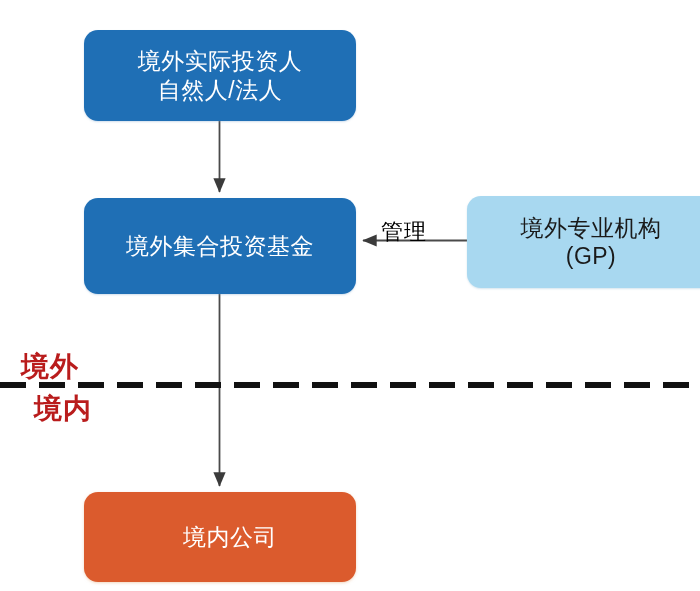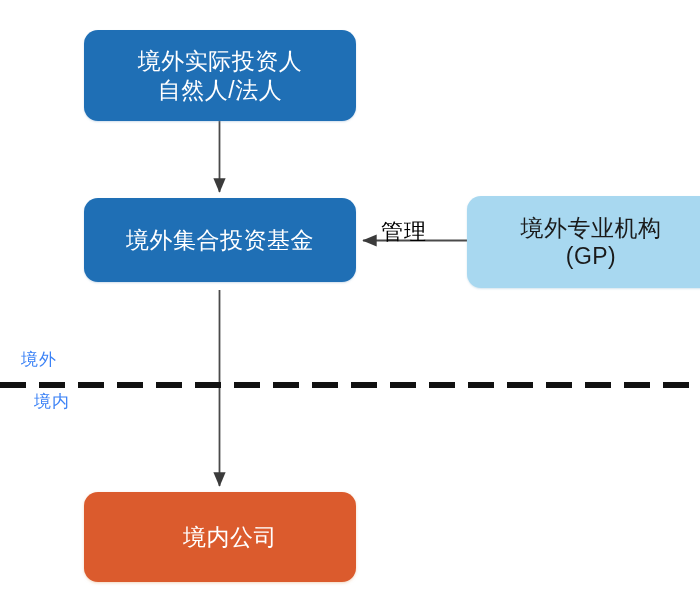--- a/index.html
+++ b/index.html
@@ -47,21 +47,21 @@
     color: #ffffff;
     box-shadow: 0 1px 3px rgba(230,180,140,0.55);
   }
 
   #node-investor {
     left: 84px;  top: 10px;  width: 272px; height: 91px;
     font-size: 23px;
     margin-top: 20px;
   }
   #node-fund {
-    left: 84px;  top: 198px; width: 272px; height: 84px;
+    left: 84px;  top: 198px; width: 272px; height: 96px;
     font-size: 23px;
   }
   #node-gp {
     left: 467px; top: 196px; width: 248px; height: 92px;
     font-size: 23px;
   }
   #node-domestic {
     left: 84px;  top: 492px; width: 272px; height: 90px;
     font-size: 23px;
     padding-left: 20px;
@@ -71,24 +71,25 @@
   .svg-layer {
     position: absolute;
     left: 0; top: 0;
     width: 700px; height: 591px;
     pointer-events: none;
   }
 
   
   .boundary-label {
     position: absolute;
-    font-size: 17px;
-    color: #3b82f6;
+    font-size: 28px;
+    color: #b91c1c;
     letter-spacing: 1px;
     white-space: nowrap;
+    font-weight: bold;
   }
   #label-offshore { left: 21px; top: 348px; }
   #label-onshore  { left: 34px; top: 390px; }
 
   
   #label-manage {
     position: absolute;
     left: 381px; top: 217px;
     font-size: 22px;
     color: #000000;

